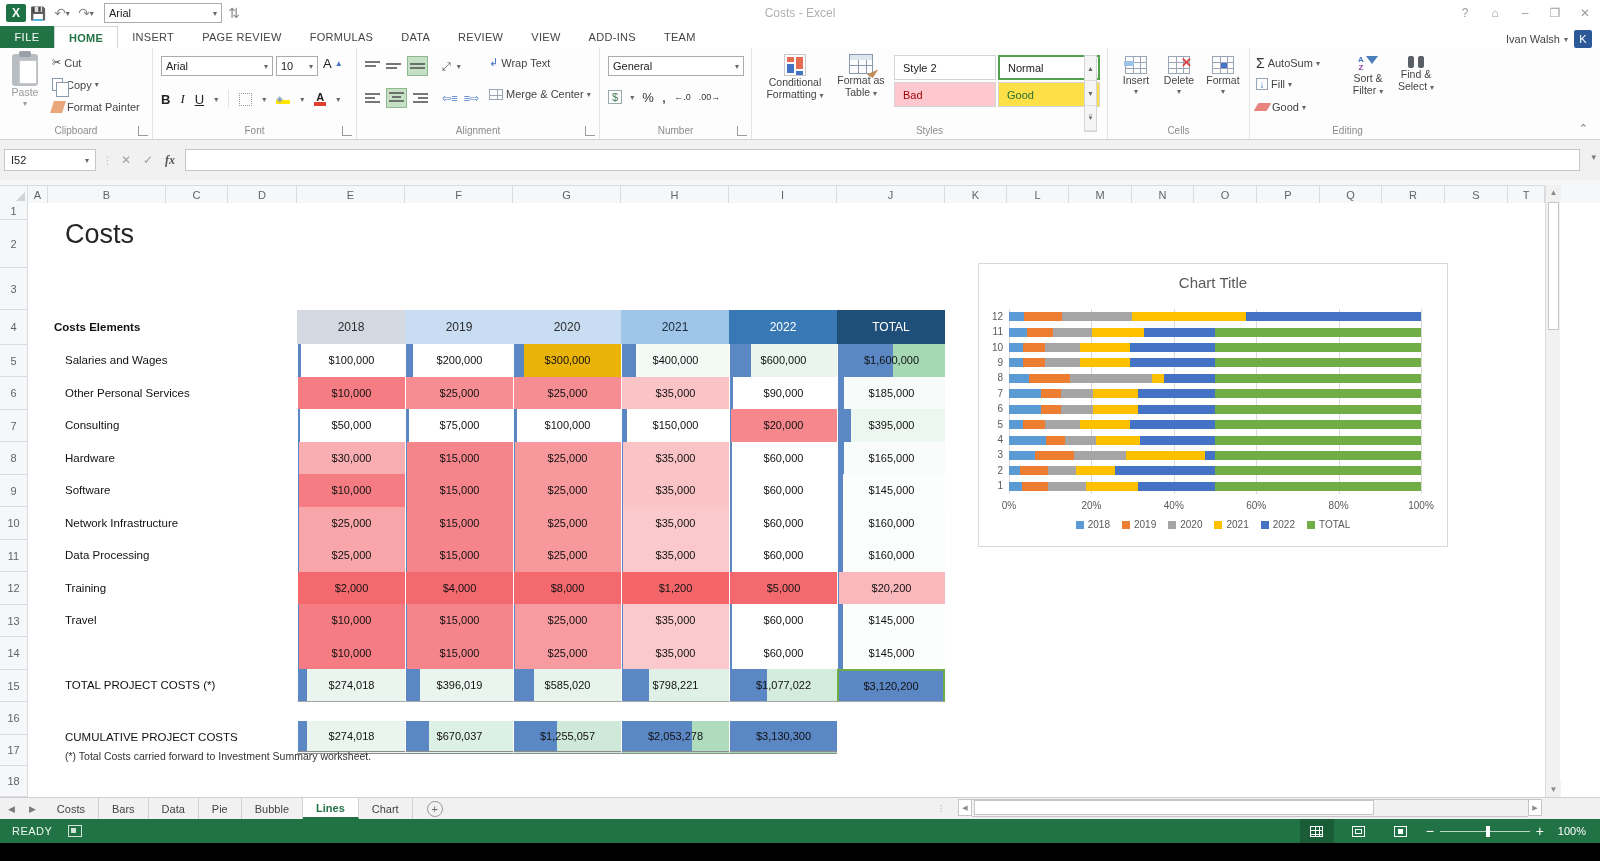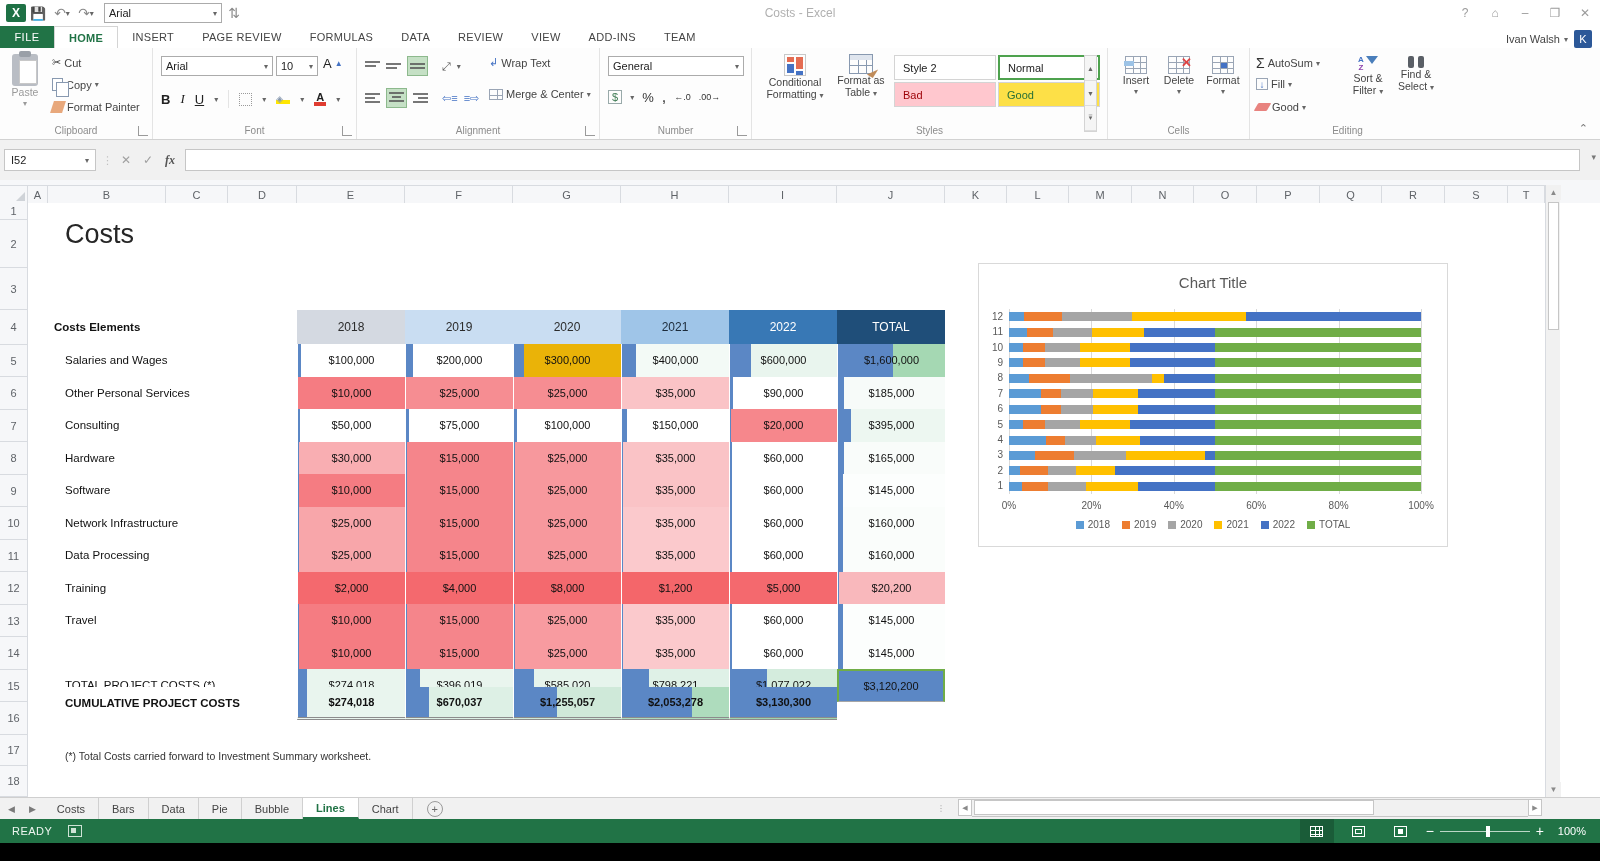--- a/index.html
+++ b/index.html
@@ -800,21 +800,21 @@
           </div>
           <div class="tcell" style="left: 681px; background: rgb(212, 236, 221); border-left: 1px solid rgb(255, 255, 255); border-bottom: 1px solid rgb(166, 166, 166);">
             <div class="bar" style="width: 34.4%; background: rgb(91, 135, 197);"></div>
             <span class="v">$1,077,022</span>
           </div>
           <div class="tcell" style="left: 789px; background: rgb(127, 201, 143); border-width: 2px 2px 1px; border-style: solid; border-color: rgb(112, 173, 71) rgb(112, 173, 71) rgb(166, 166, 166); border-image: initial;">
             <div class="bar" style="width: 100%; background: rgb(91, 135, 197);"></div>
             <span class="v">$3,120,200</span>
           </div>
         </div>
-        <div class="trow" style="top: 377px; height: 32.5px; font-weight: bold;">
+        <div class="trow" style="top: 411px; height: 32.5px;">
           <div class="tlabel" style="font-size: 11.5px;">CUMULATIVE PROJECT COSTS</div>
           <div class="tcell" style="left: 249px; background: rgb(233, 245, 238); border-left: 1px solid rgb(255, 255, 255); border-bottom: 3px double rgb(140, 140, 140);">
             <div class="bar" style="width: 8.8%; background: rgb(91, 135, 197);"></div>
             <span class="v">$274,018</span>
           </div>
           <div class="tcell" style="left: 357px; background: rgb(221, 240, 229); border-left: 1px solid rgb(255, 255, 255); border-bottom: 3px double rgb(140, 140, 140);">
             <div class="bar" style="width: 21.4%; background: rgb(91, 135, 197);"></div>
             <span class="v">$670,037</span>
           </div>
           <div class="tcell" style="left: 465px; background: rgb(207, 233, 217); border-left: 1px solid rgb(255, 255, 255); border-bottom: 3px double rgb(140, 140, 140);">

